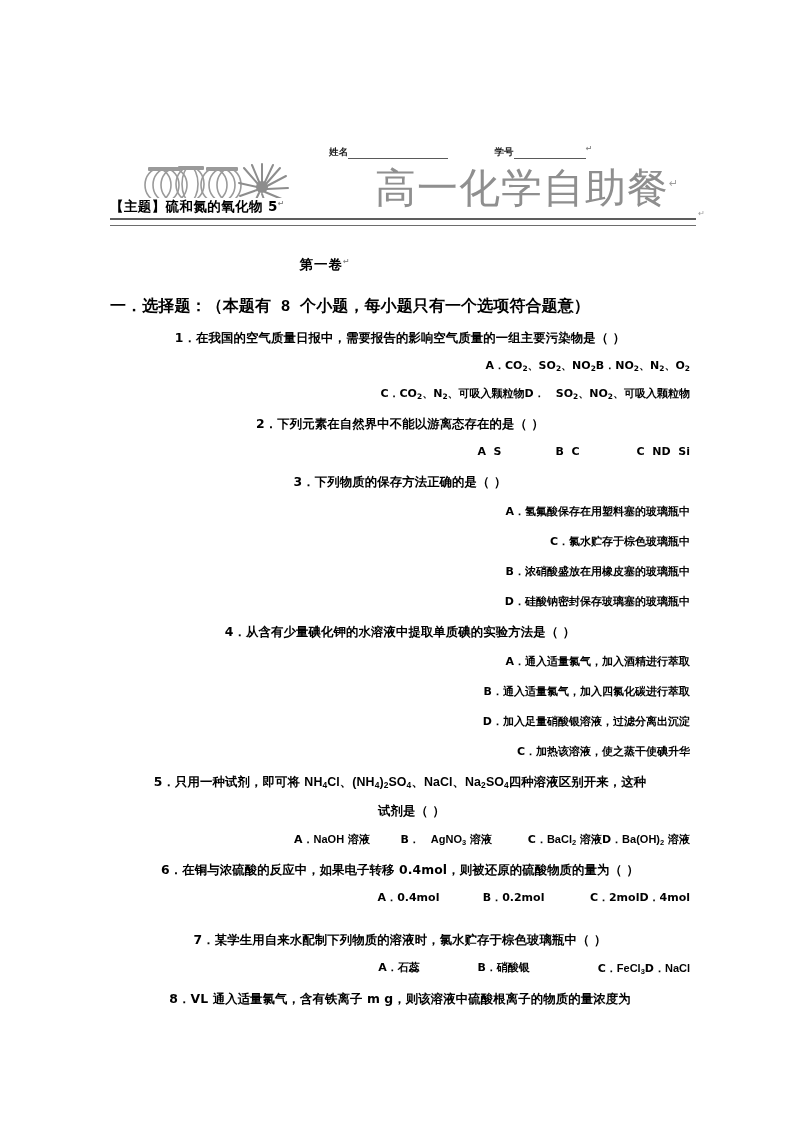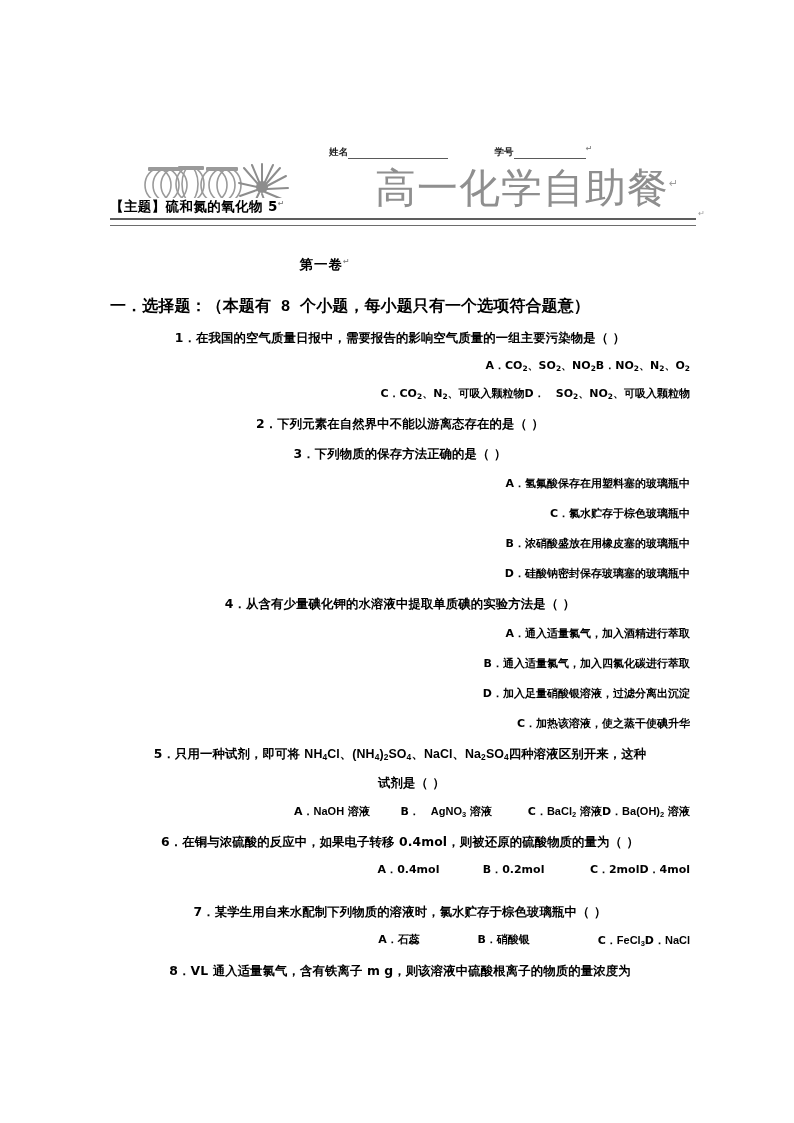--- a/index.html
+++ b/index.html
@@ -247,20 +247,21 @@
   <div class="section-head">一．选择题：（本题有 8 个小题，每小题只有一个选项符合题意）</div>
 
   <div id="questions">
       <div class="q-block">
         <div class="q-stem"><span>1．</span><span>在我国的空气质量日报中，需要报告的影响空气质量的一组主要污染物是（    ）</span></div>
         <div class="opt-row"><span class="opt" style="width: 215px;"><span>A．</span><span>CO<sub>2</sub>、SO<sub>2</sub>、NO<sub>2</sub></span></span><span class="opt" style="width: auto;"><span>B．</span><span>NO<sub>2</sub>、N<sub>2</sub>、O<sub>2</sub></span></span></div>
         <div class="opt-row"><span class="opt" style="width: 215px;"><span>C．</span><span>CO<sub>2</sub>、N<sub>2</sub>、可吸入颗粒物</span></span><span class="opt" style="width: auto;"><span>D．</span><span>　SO<sub>2</sub>、NO<sub>2</sub>、可吸入颗粒物</span></span></div>
       </div>
       <div class="q-block">
         <div class="q-stem"><span>2．</span><span>下列元素在自然界中不能以游离态存在的是（    ）</span></div>
+        <div class="opt-row"><span class="opt" style="width: 78px;"><span>A&nbsp;&nbsp;</span><span>S</span></span><span class="opt" style="width: 78px;"><span>B&nbsp;&nbsp;</span><span>C</span></span><span class="opt" style="width: 82px;"><span>C&nbsp;&nbsp;</span><span>N</span></span><span class="opt" style="width: auto;"><span>D&nbsp;&nbsp;</span><span>Si</span></span></div>
       </div>
       <div class="q-block">
         <div class="q-stem"><span>3．</span><span>下列物质的保存方法正确的是（    ）</span></div>
         <div class="opt-row stack"><span class="opt"><span>A．</span><span>氢氟酸保存在用塑料塞的玻璃瓶中</span></span></div>
         <div class="opt-row stack"><span class="opt"><span>C．</span><span>氯水贮存于棕色玻璃瓶中</span></span></div>
         <div class="opt-row stack"><span class="opt"><span>B．</span><span>浓硝酸盛放在用橡皮塞的玻璃瓶中</span></span></div>
         <div class="opt-row stack"><span class="opt"><span>D．</span><span>硅酸钠密封保存玻璃塞的玻璃瓶中</span></span></div>
       </div>
       <div class="q-block">
         <div class="q-stem"><span>4．</span><span>从含有少量碘化钾的水溶液中提取单质碘的实验方法是（    ）</span></div>

